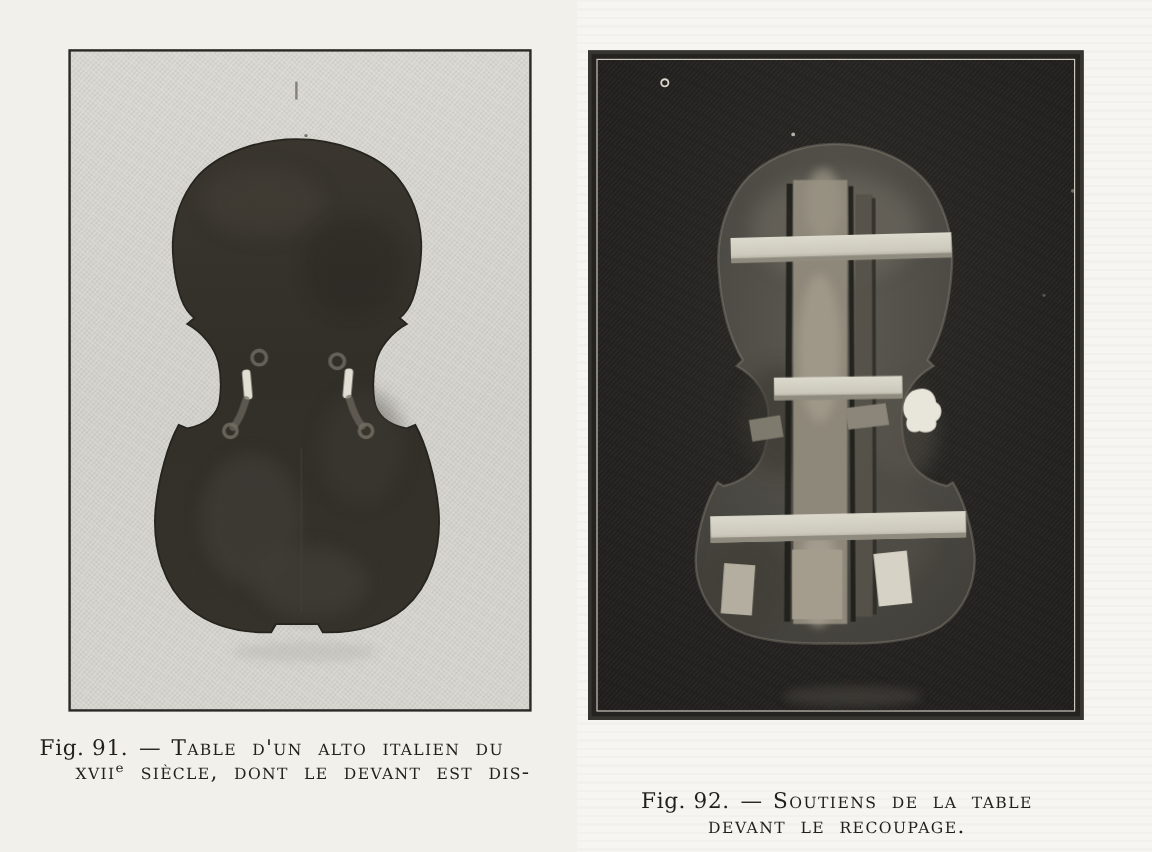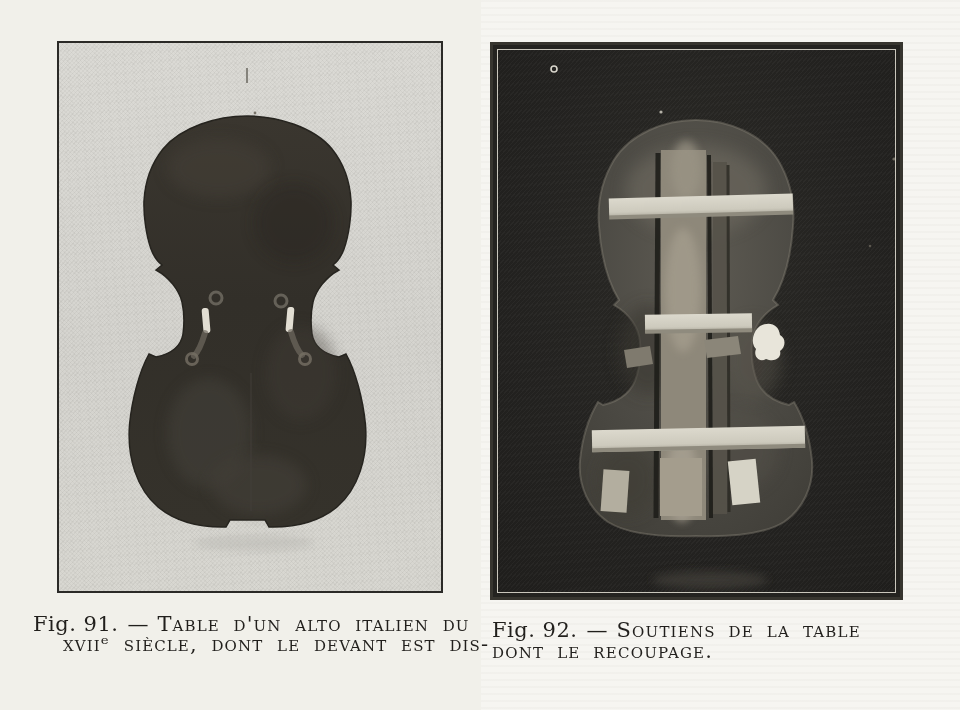--- a/index.html
+++ b/index.html
@@ -50,23 +50,23 @@
     box-sizing:border-box;width:100%;height:100%;
     border:1px solid #c9c6bc;
     background-color:var(--photo-dark-bg);
     background-image:
       repeating-linear-gradient(132deg, rgba(255,255,255,0.03) 0 1px, transparent 1px 3px),
       radial-gradient(ellipse at 50% 40%, #2b2a26 0%, #232220 60%, #1f1e1c 100%);
   }
   .fig92-inner svg{display:block;width:100%;height:100%;}
 
   
-  .caption{position:absolute;color:var(--ink);font-size:21px;}
+  .caption{position:absolute;color:var(--ink);font-size:18px;}
   .cap91{left:33px;top:614px;width:452px;line-height:20px;}
-  .cap92{left:492px;top:620px;width:411px;line-height:21px;}
+  .cap92{left:492px;top:657px;width:411px;line-height:21px;text-align:center;}
   .cap-line{white-space:nowrap;}
   .cap-indent{margin-left:30px;}
   .fig-label{letter-spacing:0.5px;}
   .dash{margin:0 9px;}
   .sc{
     font-variant:small-caps;
     letter-spacing:1.1px;
     word-spacing:6px;
   }
   .cap92 .sc{letter-spacing:1.2px;word-spacing:5px;}
@@ -264,16 +264,16 @@
     <div class="cap-line">
       <span class="fig-label">Fig. 91.</span><span class="dash">—</span><span class="sc">Table d'un alto italien du</span>
     </div>
     <div class="cap-line cap-indent sc">xviiᵉ siècle, dont le devant est dis-</div>
   </div>
 
   <div class="caption cap92">
     <div class="cap-line">
       <span class="fig-label">Fig. 92.</span><span class="dash">—</span><span class="sc">Soutiens de la table</span>
     </div>
-    <div class="cap-line sc">dont le recoupage.</div>
+    <div class="cap-line sc">devant le recoupage.</div>
   </div>
 
 </div>
 
 </body></html>

